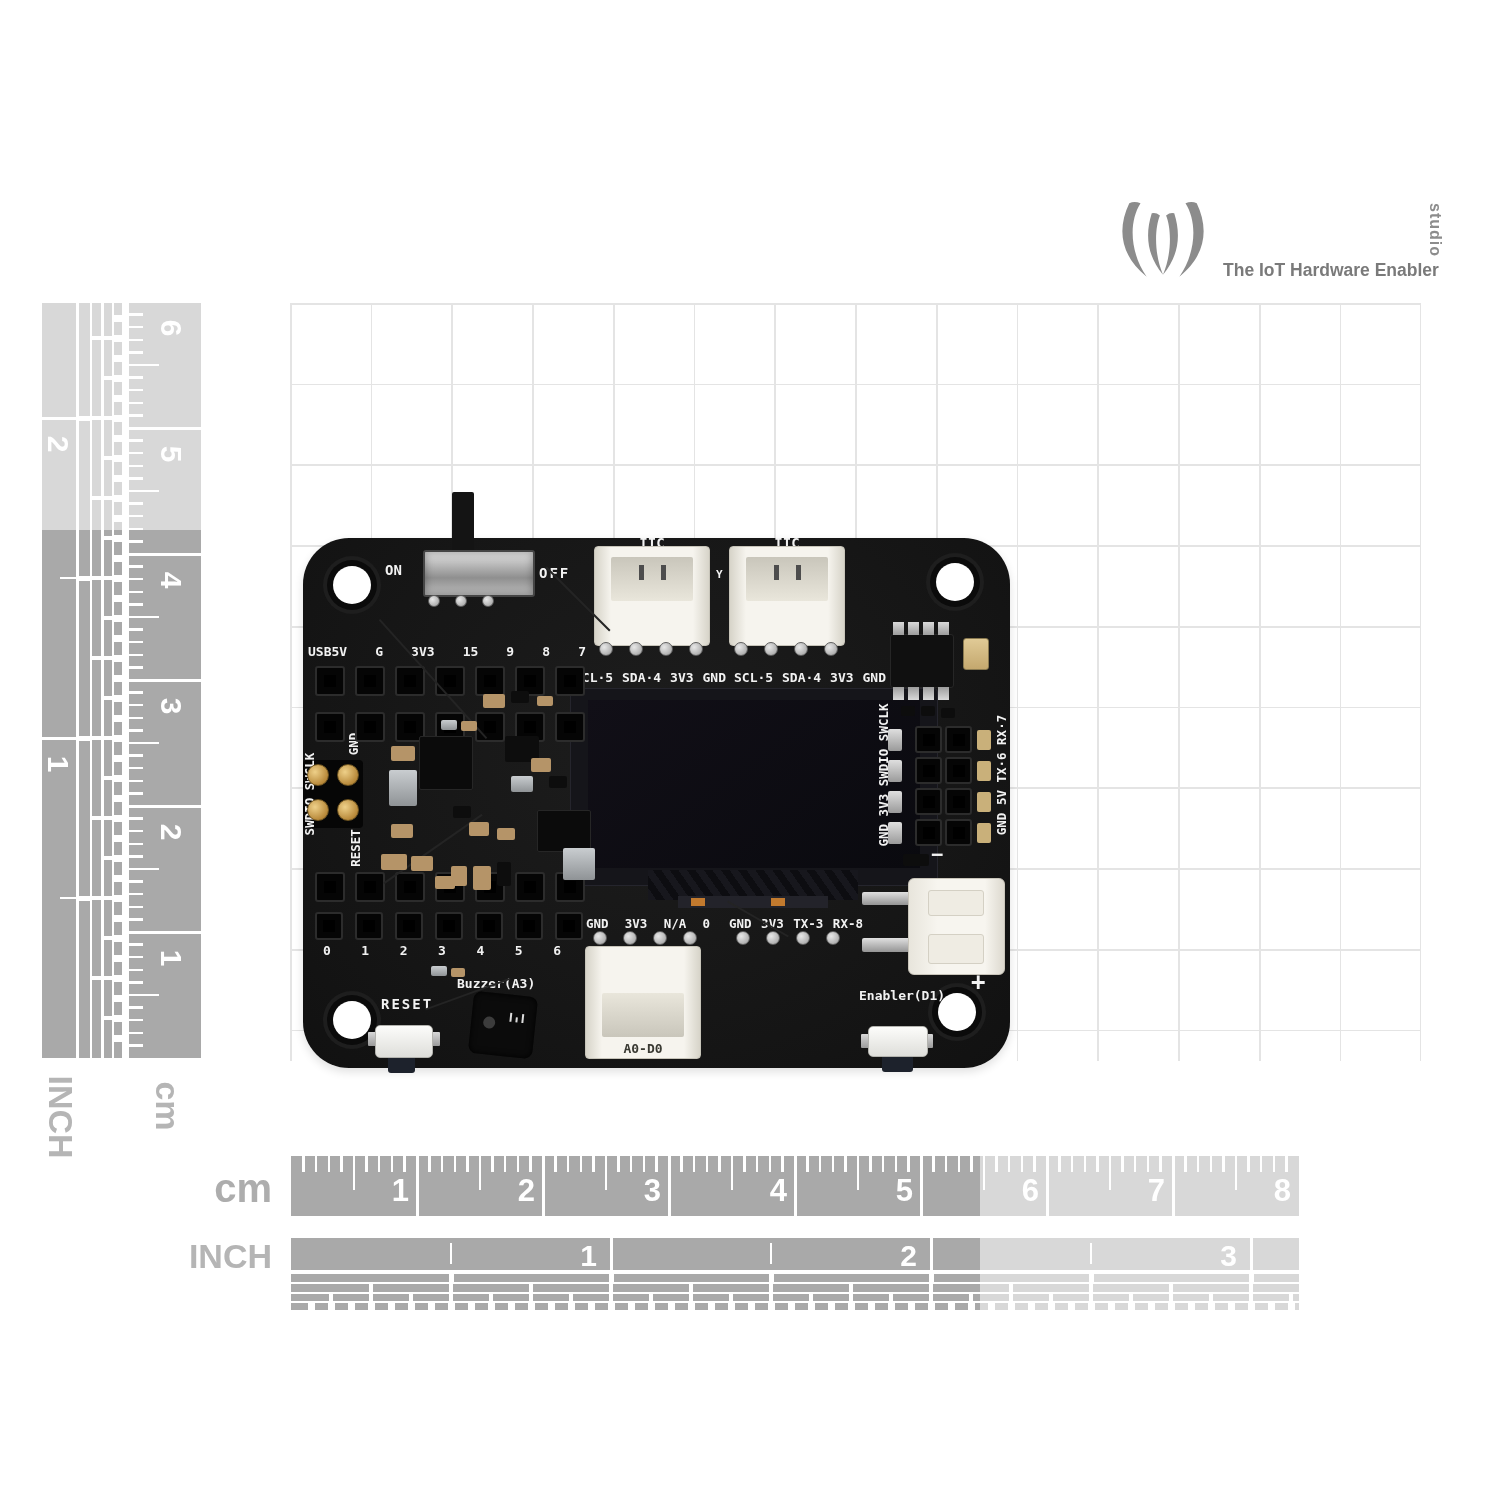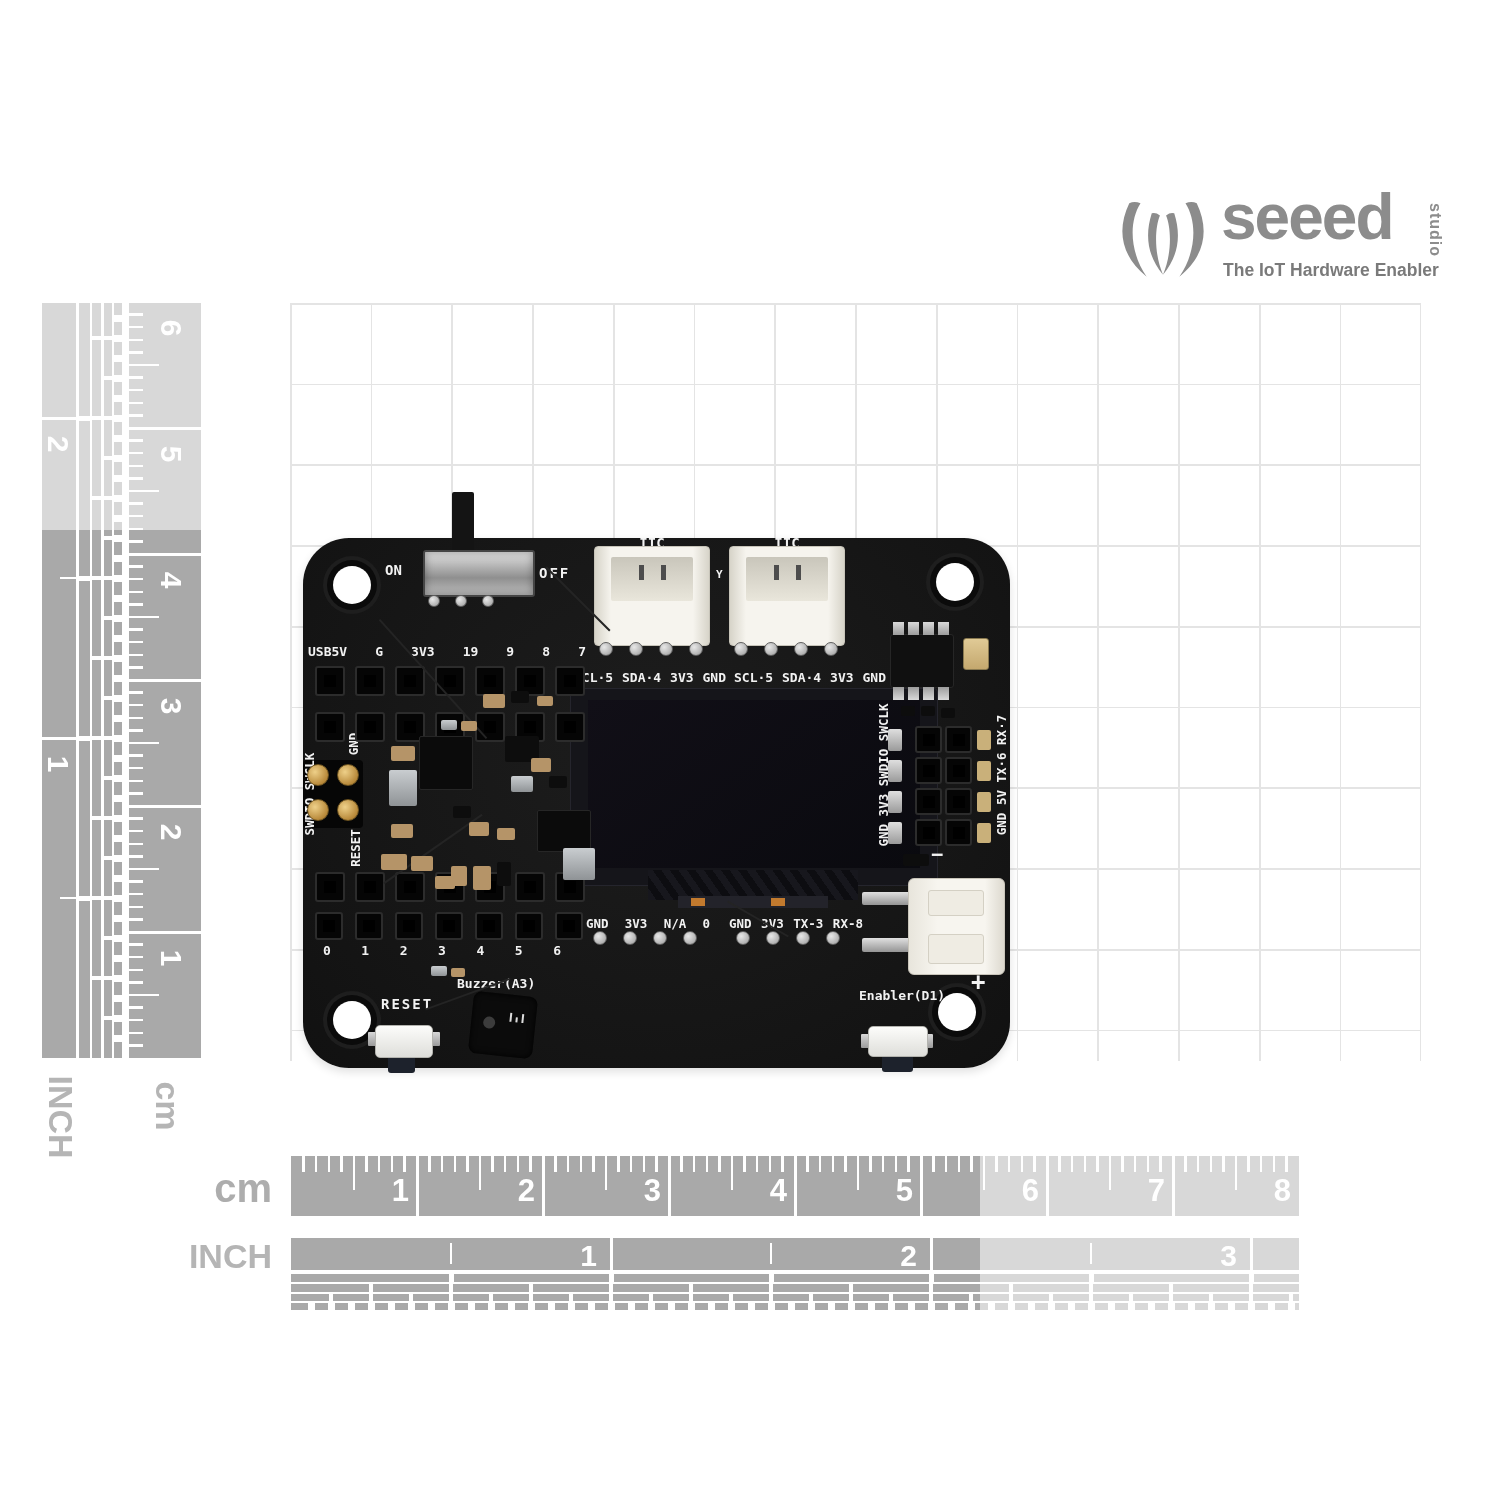--- a/index.html
+++ b/index.html
@@ -65,21 +65,20 @@
 
   <div id="logo">
     <svg width="92" height="82" viewBox="0 0 90 80" style="position:absolute;left:0;top:6px">
       <g fill="#8c8c8c">
         <path d="M12,1 C0,26 3,52 29,73 C13,50 11,20 23,1 Q17,-1 12,1 Z"></path>
         <path d="M34,11 C27,33 30,53 45,71 C36,50 37,25 42,13 Q38,10 34,11 Z"></path>
         <path d="M56,11 C63,33 60,53 45,71 C54,50 53,25 48,13 Q52,10 56,11 Z"></path>
         <path d="M78,1 C90,26 87,52 61,73 C77,50 79,20 67,1 Q73,-1 78,1 Z"></path>
       </g>
     </svg>
-    <div class="brand">seeed</div>
     <div class="suffix">studio</div>
     <div class="tagline">The IoT Hardware Enabler</div>
   </div>
 
   <div id="rleft" class="abs" style="left:0;top:0">
       <div style="position: absolute; left: 42px; top: 303px; width: 34px; height: 755px; background: rgb(216, 216, 216);"></div>
       <div style="position: absolute; left: 42px; top: 530px; width: 34px; height: 528px; background: rgb(169, 169, 169);"></div>
       <div style="position: absolute; left: 42px; top: 416.5px; width: 34px; height: 3px; background: rgb(255, 255, 255);"></div>
       <div style="position: absolute; left: 42px; top: 736.5px; width: 34px; height: 3px; background: rgb(255, 255, 255);"></div>
       <div style="position: absolute; left: 60px; top: 576.8px; width: 16px; height: 2.4px; background: rgb(255, 255, 255);"></div>
@@ -477,21 +476,21 @@
         <span>SCL·5</span>
         <span>SDA·4</span>
         <span>3V3</span>
         <span>GND</span>
       </div>
 
     <div class="silk tokrow" style="left:5px;top:106px;width:278px;font-size:13px">
         <span>USB5V</span>
         <span>G</span>
         <span>3V3</span>
-        <span>19</span>
+        <span>15</span>
         <span>9</span>
         <span>8</span>
         <span>7</span>
       </div>
     <div class="silk tokrow" style="left:20px;top:405px;width:238px;font-size:13px">
         <span>0</span>
         <span>1</span>
         <span>2</span>
         <span>3</span>
         <span>4</span>
@@ -530,20 +529,24 @@
         <span>3V3</span>
         <span>N/A</span>
         <span>0</span>
       </div>
     <div class="silk tokrow" style="left:426px;top:378px;width:134px;font-size:12.5px">
         <span>GND</span>
         <span>3V3</span>
         <span>TX-3</span>
         <span>RX-8</span>
       </div>
+    <div class="grove" style="left:282px;top:408px;height:113px">
+      <div class="cav" style="top:46px;height:44px;background:linear-gradient(0deg,#c9c6bb,#e9e6db)"></div>
+      <div class="flbl" style="top:94px">A0-D0</div>
+    </div>
 
     <div class="silk" style="left:154px;top:438px;font-size:13px">Buzzer(A3)</div>
     <div class="buzzer" style="left:168px;top:456px;width:64px;height:62px">
       <div class="abs" style="left:12px;top:24px;width:12px;height:12px;border-radius:50%;background:#3c3c3c"></div>
       <div class="abs" style="left:38px;top:18px;width:2px;height:9px;background:#ddd"></div>
       <div class="abs" style="left:44px;top:22px;width:2px;height:5px;background:#ddd"></div>
       <div class="abs" style="left:50px;top:18px;width:2px;height:9px;background:#ddd"></div>
     </div>
 
     <div class="silk" style="left:78px;top:458px;font-size:14px;letter-spacing:2px">RESET</div>

